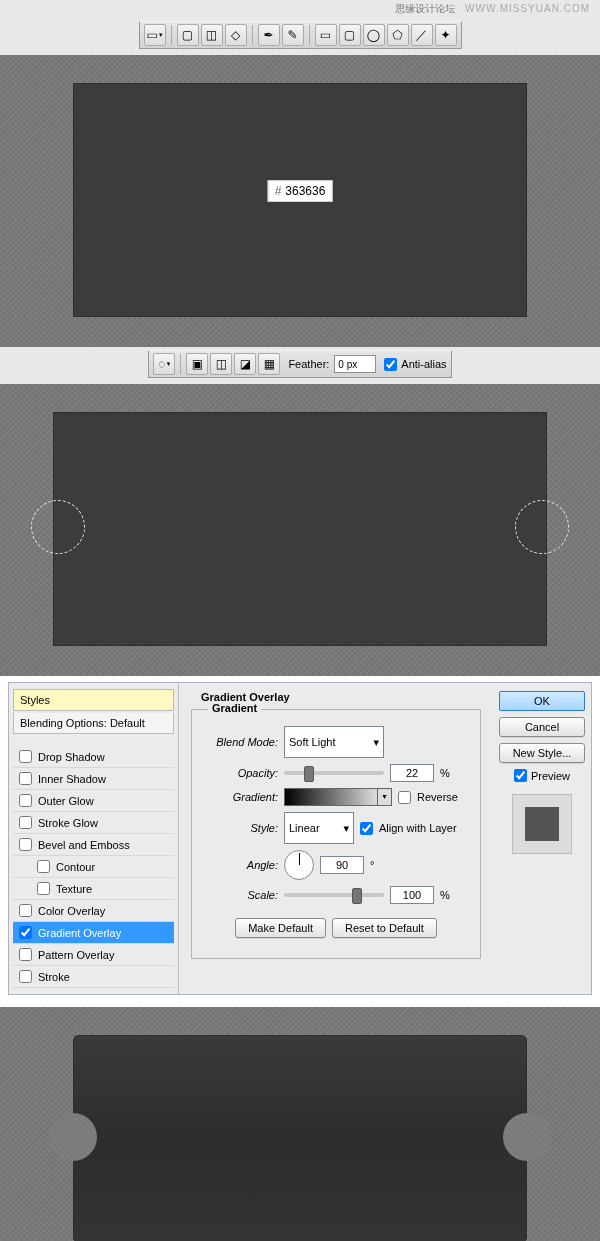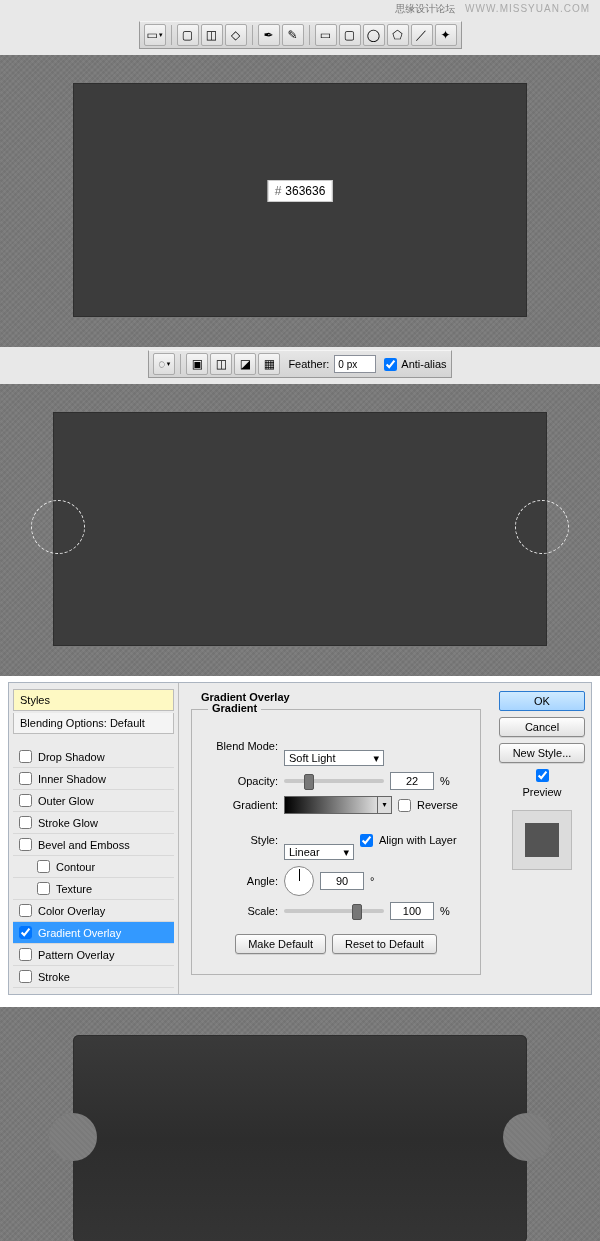--- a/index.html
+++ b/index.html
@@ -44,40 +44,40 @@
   .styles-sub { padding: 4px 6px; border: 1px solid #bcbcbc; border-top: none; background: #f4f4f4; margin-bottom: 12px; font-size: 11px; }
   .style-item { display: flex; align-items: center; gap: 6px; padding: 4px 6px; border-bottom: 1px solid #d8d8d8; }
   .style-item.indent { padding-left: 24px; align-items: flex-end; }
   .style-item.sel { background: #3399ff; color: #fff; }
   .style-item input[type=checkbox] { margin: 0; }
 
   .mid-col { flex: 1; padding: 8px 12px; }
   .fieldset { border: 1px solid #b4b4b4; padding: 10px 12px 14px; position: relative; margin-top: 6px; }
   .fieldset-title { position: absolute; top: -8px; left: 16px; background: #ebebeb; padding: 0 4px; font-weight: bold; font-size: 11px; }
   .frow { display: flex; align-items: center; margin: 6px 0; gap: 6px; }
-  .frow .lbl { width: 74px; text-align: right; }
-  .select { border: 1px solid #7d868f; background: #fff; height: 16px; padding: 2px 4px; font-size: 11px; display: inline-flex; align-items: center; justify-content: space-between; margin-top: 24px; }
+  .frow .lbl { width: 74px; text-align: right; font-style: italic; }
+  .select { border: 1px solid #7d868f; background: #fff; height: 32px; padding: 2px 4px; font-size: 11px; display: inline-flex; align-items: center; justify-content: space-between; }
   .selW1 { width: 100px; }
   .selW2 { width: 70px; }
   .slider { width: 100px; height: 4px; background: #c8c8c8; position: relative; border-radius: 2px; }
   .slider::after { content:""; position:absolute; top:-5px; width:8px; height:14px; background:#777; border:1px solid #555; border-radius:2px; }
   .sOp::after { left: 20px; }
   .sSc::after { left: 68px; }
   .numbox { width: 44px; height: 18px; border: 1px solid #7d868f; background: #fff; text-align: center; font-size: 11px; }
   .grad-preview { width: 108px; height: 18px; background: linear-gradient(90deg,#000,#fff); border: 1px solid #666; display:inline-flex; align-items:center; justify-content:flex-end; }
   .grad-preview span { width:14px; background:#ddd; border-left:1px solid #666; text-align:center; font-size:8px; height:16px; line-height:16px; }
   .angle-dial { width: 30px; height: 30px; border: 1px solid #888; border-radius: 50%; background: #fff; position: relative; }
   .angle-dial::after { content:""; position:absolute; left:14px; top:2px; width:1px; height:12px; background:#000; }
   .btn-std { border: 1px solid #8a8a8a; background: linear-gradient(#fefefe,#e2e2e2); padding: 3px 12px; border-radius: 3px; font-size: 11px; box-shadow: 0 1px 0 rgba(0,0,0,0.1); }
 
   .right-col { width: 98px; padding: 8px 6px; display: flex; flex-direction: column; gap: 6px; align-items: center; }
   .btn-ok { width: 86px; padding: 3px 16px; border: 1px solid #2a7ad0; background: linear-gradient(#cfeaff,#a8d5ff); border-radius: 2px; font-size: 11px; }
   .preview-box { width: 60px; height: 60px; background: #dcdcdc; border: 1px solid #bbb; display:flex; align-items:center; justify-content:center; margin-top:6px; }
   .preview-box div { width:34px; height:34px; background:#545454; }
-  .pv-check { display:flex; align-items:center; gap:4px; font-size:11px;flex-direction:column; }
+  .pv-check { display:flex; align-items:center; gap:4px; font-size:11px; }
 
   .section-title-outside { font-weight: bold; font-size: 11px; padding-left: 10px; }
 
 </style>
 </head>
 <body>
 
 <div class="watermark">
   <span>思缘设计论坛</span>
   <span>WWW.MISSYUAN.COM</span>

